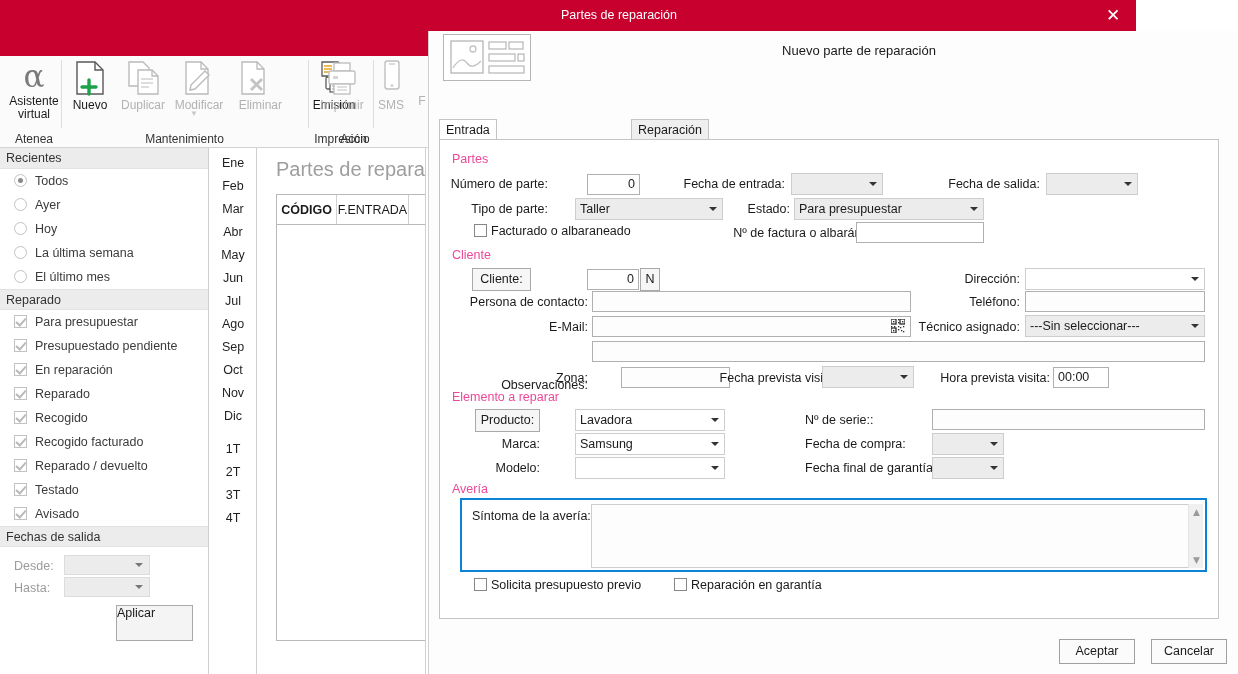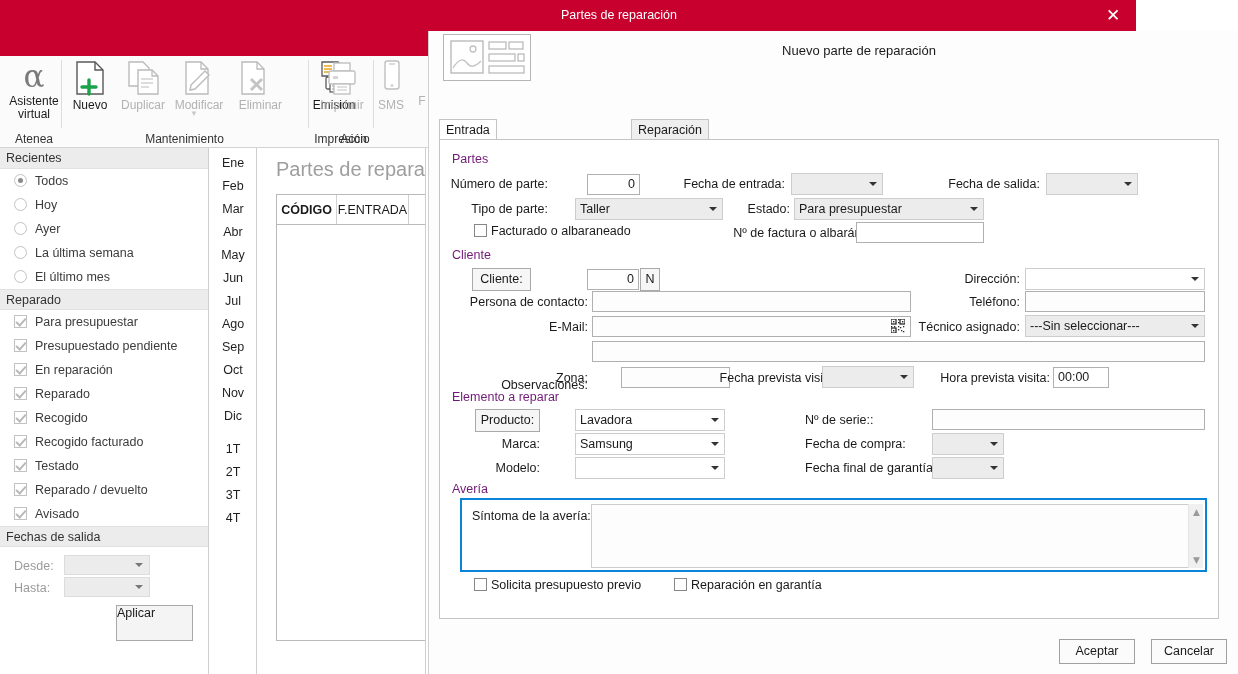--- a/index.html
+++ b/index.html
@@ -197,21 +197,21 @@
     border: 1px solid #c4c4c4; border-bottom: none; background: #efefef;
     color: #1a1a1a;
   }
   .tab.active { background: #ffffff; border-color: #c4c4c4; }
   .tabpanel {
     position: absolute; left: 10px; top: 108px; width: 780px; height: 480px;
     background: #ffffff; border: 1px solid #c4c4c4;
   }
 
   .grp-label {
-    position: absolute; font-size: 12.5px; color: #701a75;
+    position: absolute; font-size: 12.5px; color: #ec4899;
   }
   .fld-label {
     position: absolute; font-size: 12.5px; color: #1a1a1a;
     line-height: 20px; white-space: nowrap;
   }
   .fld-label.right { text-align: right; }
 
   .tb {
     position: absolute; height: 21px; background: #ffffff;
     border: 1px solid #b0b0b0; font-size: 12.5px;
@@ -383,24 +383,24 @@
   </div>
 
   <div class="leftpanel">
 
     <div class="section-head" style="border-top:none;">Recientes</div>
 
     <div class="radio-row">
       <span class="radio-mark on"></span><span>Todos</span>
     </div>
     <div class="radio-row">
+      <span class="radio-mark"></span><span>Ayer</span>
+    </div>
+    <div class="radio-row">
       <span class="radio-mark"></span><span>Hoy</span>
-    </div>
-    <div class="radio-row">
-      <span class="radio-mark"></span><span>Ayer</span>
     </div>
     <div class="radio-row">
       <span class="radio-mark"></span><span>La última semana</span>
     </div>
     <div class="radio-row">
       <span class="radio-mark"></span><span>El último mes</span>
     </div>
 
     <div class="section-head">Reparado</div>
 
@@ -416,24 +416,24 @@
     <div class="check-row">
       <span class="check-mark on"></span><span>Reparado</span>
     </div>
     <div class="check-row">
       <span class="check-mark on"></span><span>Recogido</span>
     </div>
     <div class="check-row">
       <span class="check-mark on"></span><span>Recogido facturado</span>
     </div>
     <div class="check-row">
+      <span class="check-mark on"></span><span>Reparado / devuelto</span>
+    </div>
+    <div class="check-row">
       <span class="check-mark on"></span><span>Testado</span>
-    </div>
-    <div class="check-row">
-      <span class="check-mark on"></span><span>Reparado / devuelto</span>
     </div>
     <div class="check-row">
       <span class="check-mark on"></span><span>Avisado</span>
     </div>
 
     <div class="section-head">Fechas de salida</div>
 
     <div style="position:relative;height:180px;">
       <div class="date-row" style="padding-top:8px;">
         <span class="dl">Desde:</span><span class="sel-disabled"><span></span><span class="arw"></span></span>

